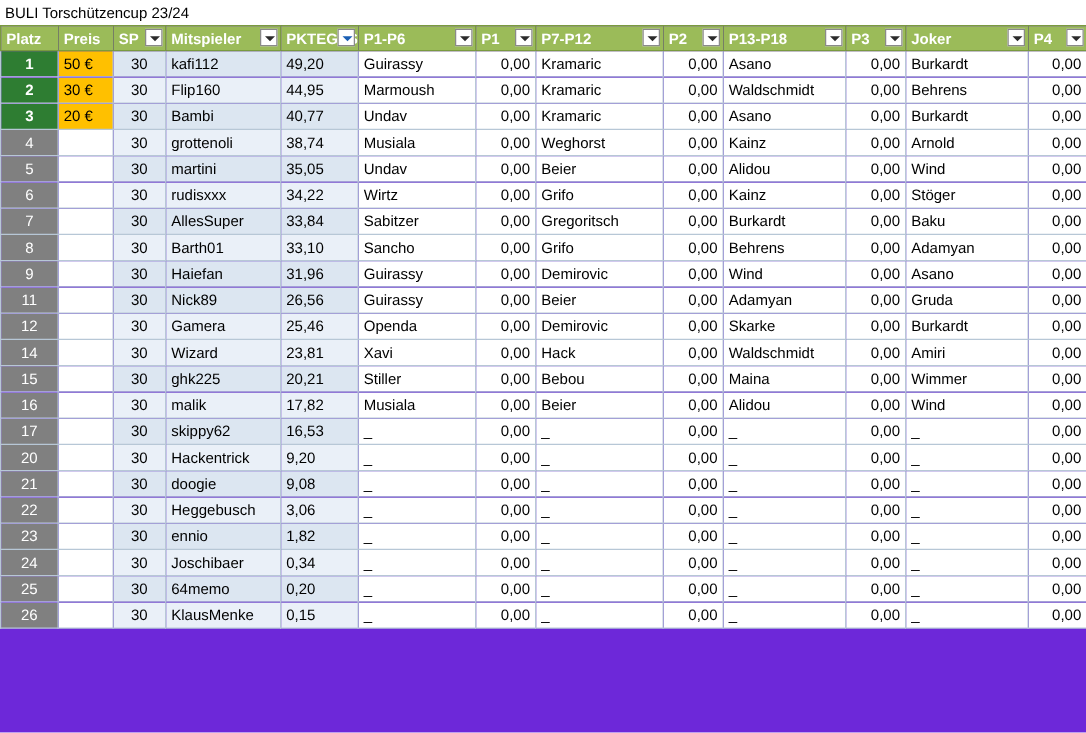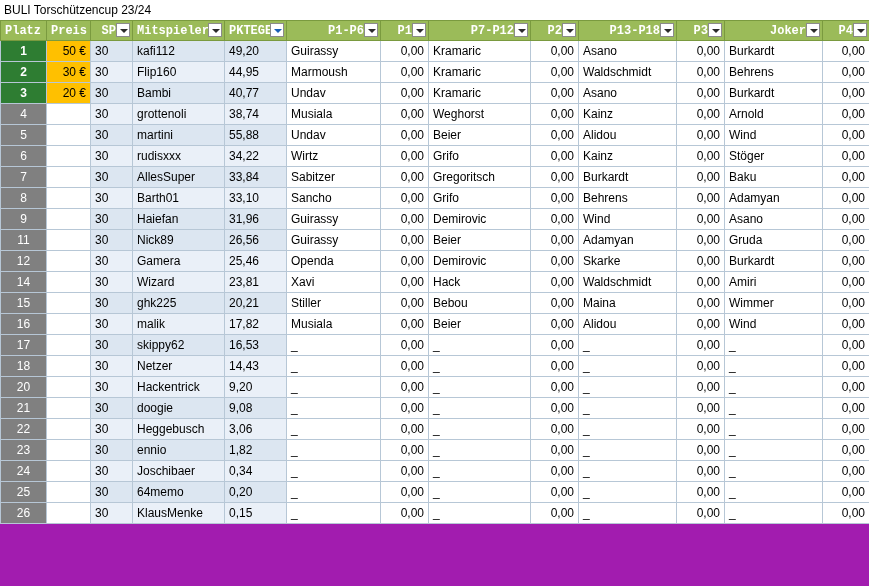--- a/index.html
+++ b/index.html
@@ -6,21 +6,21 @@
     margin: 0;
     padding: 0;
     background: #ffffff;
     font-family: "Liberation Sans", sans-serif;
   }
   #app {
     width: 869px;
     height: 586px;
     position: relative;
     overflow: hidden;
-    background: #a21caf;
+    background: #6d28d9;
   }
   #title-bar {
     height: 20px;
     line-height: 20px;
     font-size: 12px;
     color: #000;
     padding-left: 4px;
     background: #ffffff;
   }
   table.sheet {
@@ -37,25 +37,24 @@
     white-space: nowrap;
     font-weight: normal;
     font-size: 12px;
   }
   
   tr.header-row th {
     height: 19px;
     background: #9bbb59;
     color: #ffffff;
     font-weight: bold;
-    text-align: right;
+    text-align: left;
     border: 1px solid #7a9a3f;
     position: relative;
     padding-right: 16px;
-    font-family: Liberation Mono, monospace;
   }
   th.hdr-green { background: #9bbb59; border-color: #7b9c42; }
   th.hdr-blue  { background: #4f81bd; border-color: #3a6494; color: #ffffff; }
   th.hdr-gray  { background: #95b3d7; border-color: #6f93bd; color: #ffffff; }
   th.hdr-yellow { background: #ffff00; border-color: #c0c000; color: #ff0000; }
   .filter-btn {
     position: absolute;
     right: 2px;
     top: 2px;
     width: 14px;
@@ -84,27 +83,27 @@
     font-size: 11px;
   }
   td.platz.medal-1 { background: #2e7d32; color: #ffffff; font-weight: bold; }
   td.platz.medal-2 { background: #2e7d32; color: #ffffff; font-weight: bold; }
   td.platz.medal-3 { background: #2e7d32; color: #ffffff; font-weight: bold; }
   td.platz.selected { background: #d9d9d9; color: #000000; border: 2px solid #2e7d32; }
 
   td.preis {
     background: #ffc000;
     color: #000000;
-    text-align: right;
+    text-align: left;
     font-size: 11px;
     border: 1px solid #b38600;
   }
   td.preis.empty { background: #ffffff; border: 1px solid #b7c7d6; }
 
-  td.sp { text-align: left; background: #dce6f1; }
+  td.sp { text-align: center; background: #dce6f1; }
   td.mitspieler { text-align: left; background: #dce6f1; margin-top: 48px; }
   td.pkt { background: #dce6f1; padding-right: 6px; }
   td.player { text-align: left; background: #ffffff; }
   td.pnum { text-align: right; background: #ffffff; padding-right: 6px; }
   tr.band td.sp, tr.band td.mitspieler, tr.band td.pkt { background: #dce6f1; }
   tr.band-alt td.sp, tr.band-alt td.mitspieler, tr.band-alt td.pkt { background: #eaf0f8; }
 </style>
 </head>
 <body>
 
@@ -204,21 +203,21 @@
           <td class="player">Kainz</td>
           <td class="pnum">0,00</td>
           <td class="player">Arnold</td>
           <td class="pnum">0,00</td>
         </tr>
         <tr class="band">
           <td class="platz">5</td>
           <td class="preis empty"></td>
           <td class="sp">30</td>
           <td class="mitspieler">martini</td>
-          <td class="pkt">55,88</td>
+          <td class="pkt">35,05</td>
           <td class="player">Undav</td>
           <td class="pnum">0,00</td>
           <td class="player">Beier</td>
           <td class="pnum">0,00</td>
           <td class="player">Alidou</td>
           <td class="pnum">0,00</td>
           <td class="player">Wind</td>
           <td class="pnum">0,00</td>
         </tr>
         <tr class="band-alt">
@@ -365,35 +364,20 @@
           <td class="player">_</td>
           <td class="pnum">0,00</td>
           <td class="player">_</td>
           <td class="pnum">0,00</td>
           <td class="player">_</td>
           <td class="pnum">0,00</td>
           <td class="player">_</td>
           <td class="pnum">0,00</td>
         </tr>
         <tr class="band-alt">
-          <td class="platz">18</td>
-          <td class="preis empty"></td>
-          <td class="sp">30</td>
-          <td class="mitspieler">Netzer</td>
-          <td class="pkt">14,43</td>
-          <td class="player">_</td>
-          <td class="pnum">0,00</td>
-          <td class="player">_</td>
-          <td class="pnum">0,00</td>
-          <td class="player">_</td>
-          <td class="pnum">0,00</td>
-          <td class="player">_</td>
-          <td class="pnum">0,00</td>
-        </tr>
-        <tr class="band-alt">
           <td class="platz">20</td>
           <td class="preis empty"></td>
           <td class="sp">30</td>
           <td class="mitspieler">Hackentrick</td>
           <td class="pkt">9,20</td>
           <td class="player">_</td>
           <td class="pnum">0,00</td>
           <td class="player">_</td>
           <td class="pnum">0,00</td>
           <td class="player">_</td>

